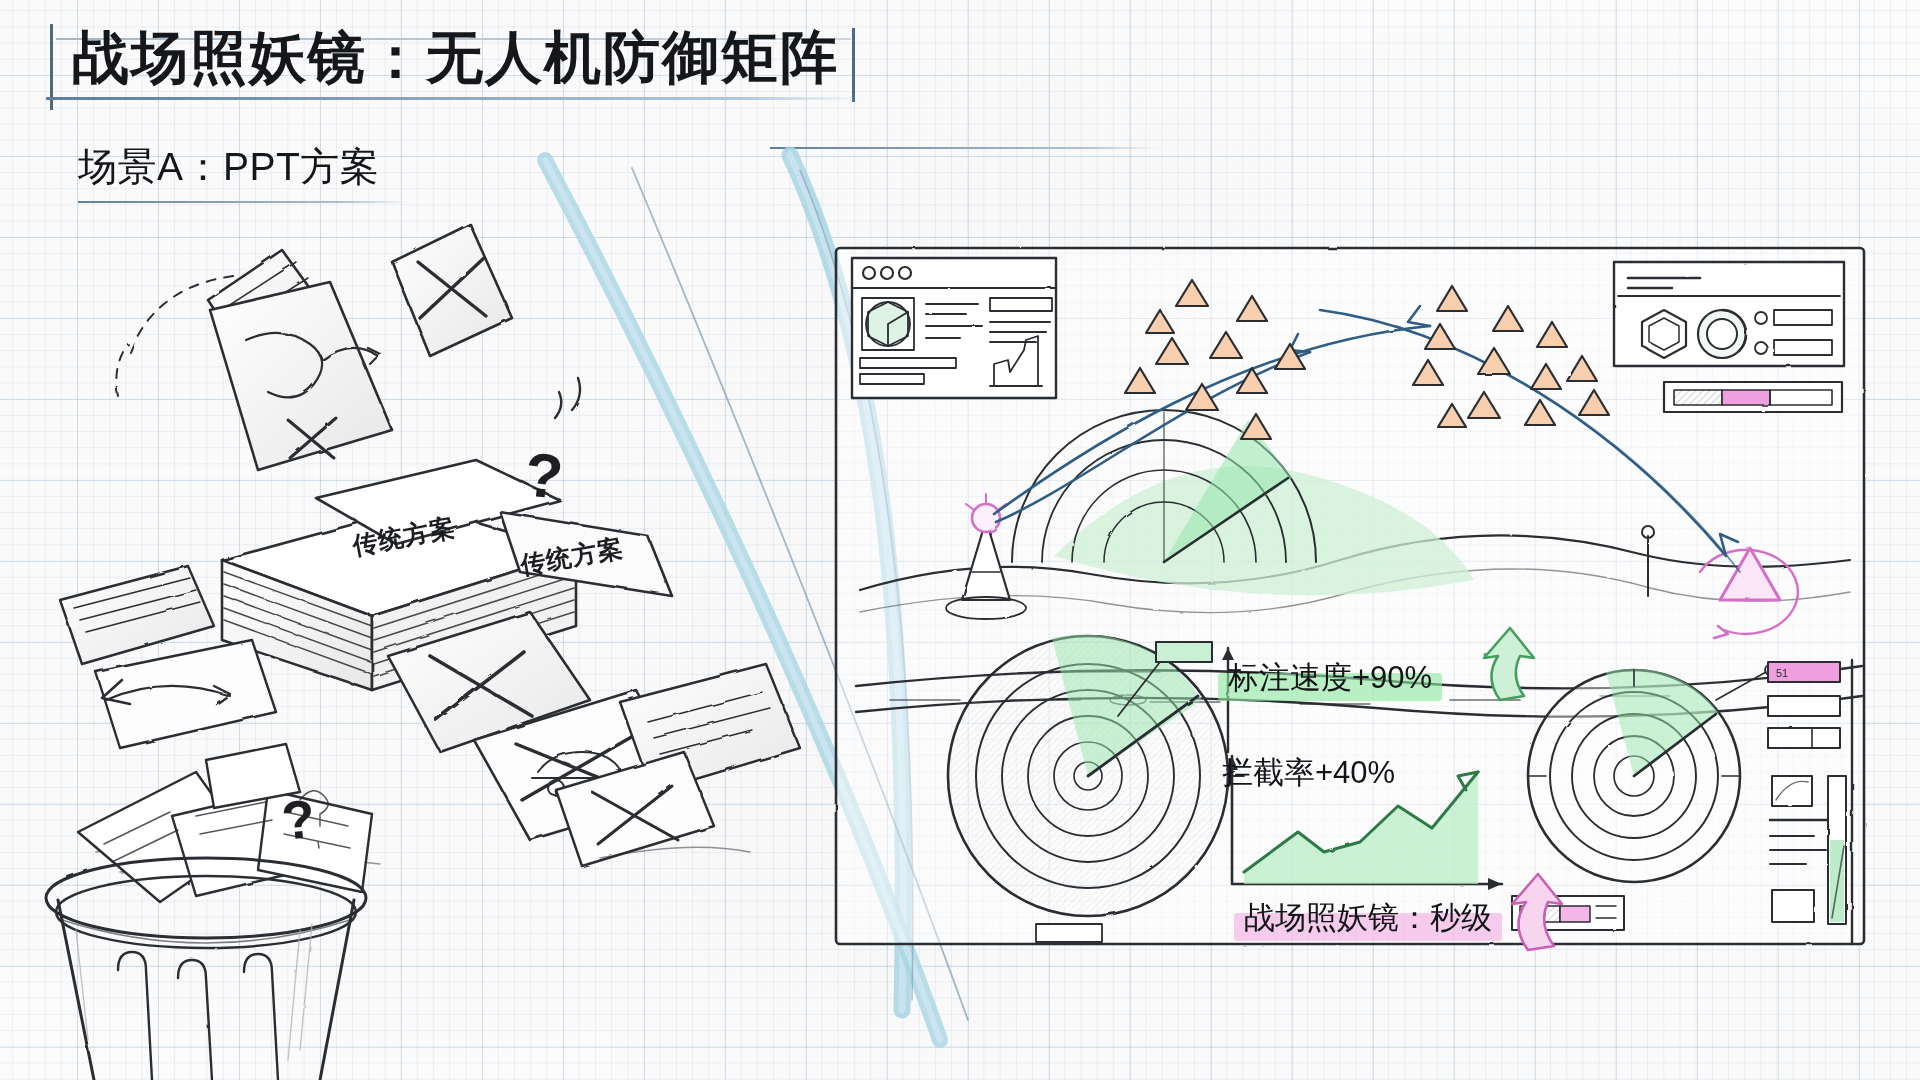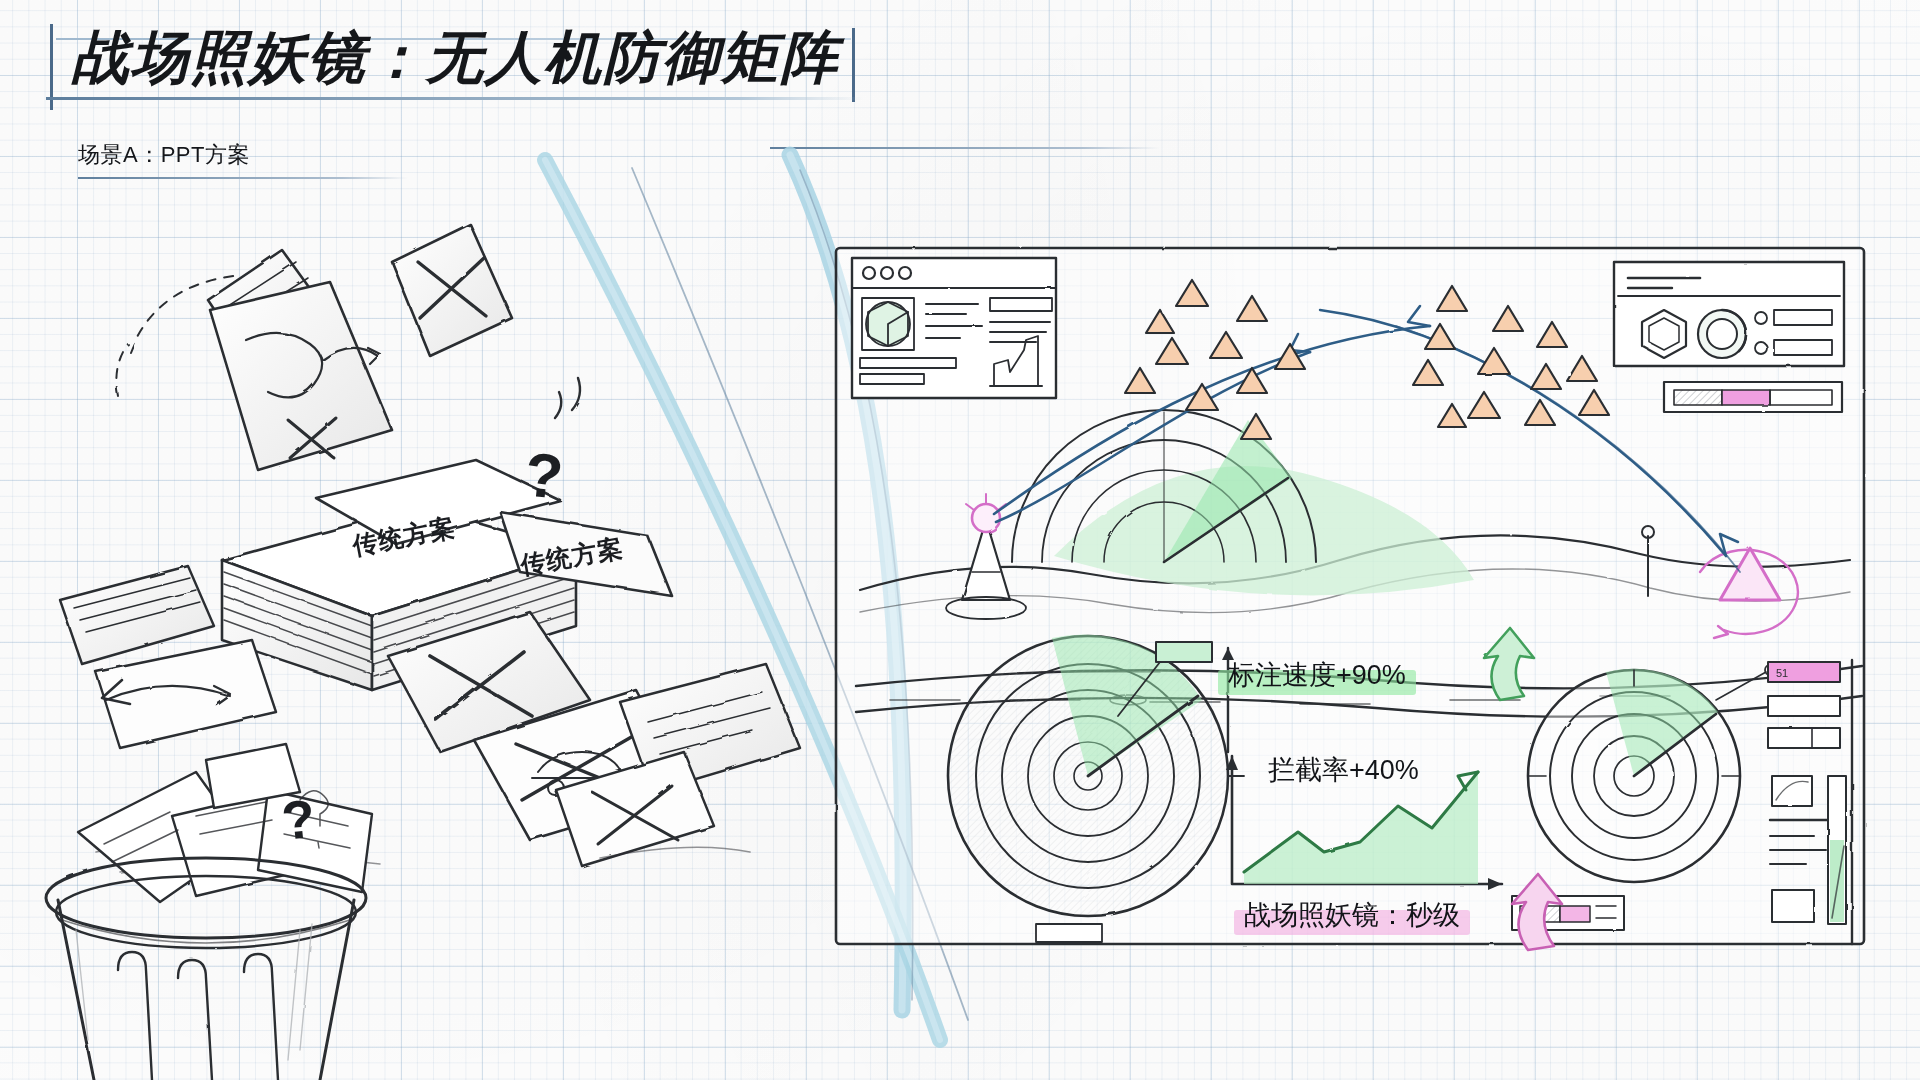--- a/index.html
+++ b/index.html
@@ -27,21 +27,20 @@
       radial-gradient(circle at 20% 30%, rgba(0,0,0,.012) 0 40%, transparent 60%),
       radial-gradient(circle at 80% 70%, rgba(0,0,0,.012) 0 40%, transparent 60%);
   }
   .layer{position:absolute;inset:0;}
   svg.layer{overflow:visible;}
 
   
   #title-block{
     position:absolute;left:50px;top:22px;
     padding:6px 18px 10px 22px;
-    font-style:italic;
   }
   #title-block .bar-l{
     position:absolute;left:0;top:2px;width:3px;height:86px;background:#4b6a8a;
   }
   #title-block .bar-r{
     position:absolute;right:2px;top:6px;width:3px;height:74px;background:#4b6a8a;
   }
   #title-block .rule-top{
     position:absolute;left:6px;right:6px;top:16px;height:2px;
     background:linear-gradient(to right,#9fb8ce,#c9d8e6);
@@ -50,43 +49,43 @@
     position:absolute;left:-4px;right:-6px;bottom:-2px;height:3px;
     background:linear-gradient(to right,#5c7d9c,#b3c7d8 85%,transparent);
   }
   #title-text{
     font-size:57px;font-weight:700;color:#15171a;letter-spacing:2px;
     line-height:1.05;white-space:nowrap;position:relative;
   }
 
   
   .scene-head{position:absolute;white-space:nowrap;}
-  .scene-head .lbl{font-size:22px;color:#14161a;font-weight:400;letter-spacing:.5px;}
+  .scene-head .lbl{font-size:39px;color:#14161a;font-weight:400;letter-spacing:.5px;}
   .scene-head .ul{
     margin-top:7px;height:2px;
     background:linear-gradient(to right,#5f7f9d,#aebfd0 80%,rgba(174,191,208,0));
   }
   #scene-a{left:78px;top:140px;}
   #scene-a .ul{width:330px;}
   #scene-b{left:770px;top:140px;}
   #scene-b .ul{width:390px;}
 
   
-  .anno{position:absolute;white-space:nowrap;font-size:27px;color:#121418;font-weight:500;}
+  .anno{position:absolute;white-space:nowrap;font-size:31px;color:#121418;font-weight:500;}
   .anno .hl{
     position:relative;display:inline-block;padding:2px 6px 3px 6px;z-index:1;
   }
   .anno .hl::before{
     content:"";position:absolute;left:-4px;right:-4px;bottom:1px;height:60%;
     z-index:-1;border-radius:3px;
   }
   .anno.green .hl::before{background:rgba(144,232,160,.62);}
   .anno.pink  .hl::before{background:rgba(242,170,224,.60);}
   #anno-1{left:1222px;top:655px;}
-  #anno-2{left:1262px;top:750px;text-decoration:underline;}
+  #anno-2{left:1216px;top:750px;text-decoration:underline;}
   #anno-3{left:1238px;top:895px;}
 
   
   .paper-label{
     position:absolute;font-size:25px;font-weight:700;color:#1b1d21;
     letter-spacing:1px;white-space:nowrap;
   }
   #plabel-1{left:352px;top:520px;transform:rotate(-11deg);}
   #plabel-2{left:520px;top:540px;transform:rotate(-10deg);}
 

